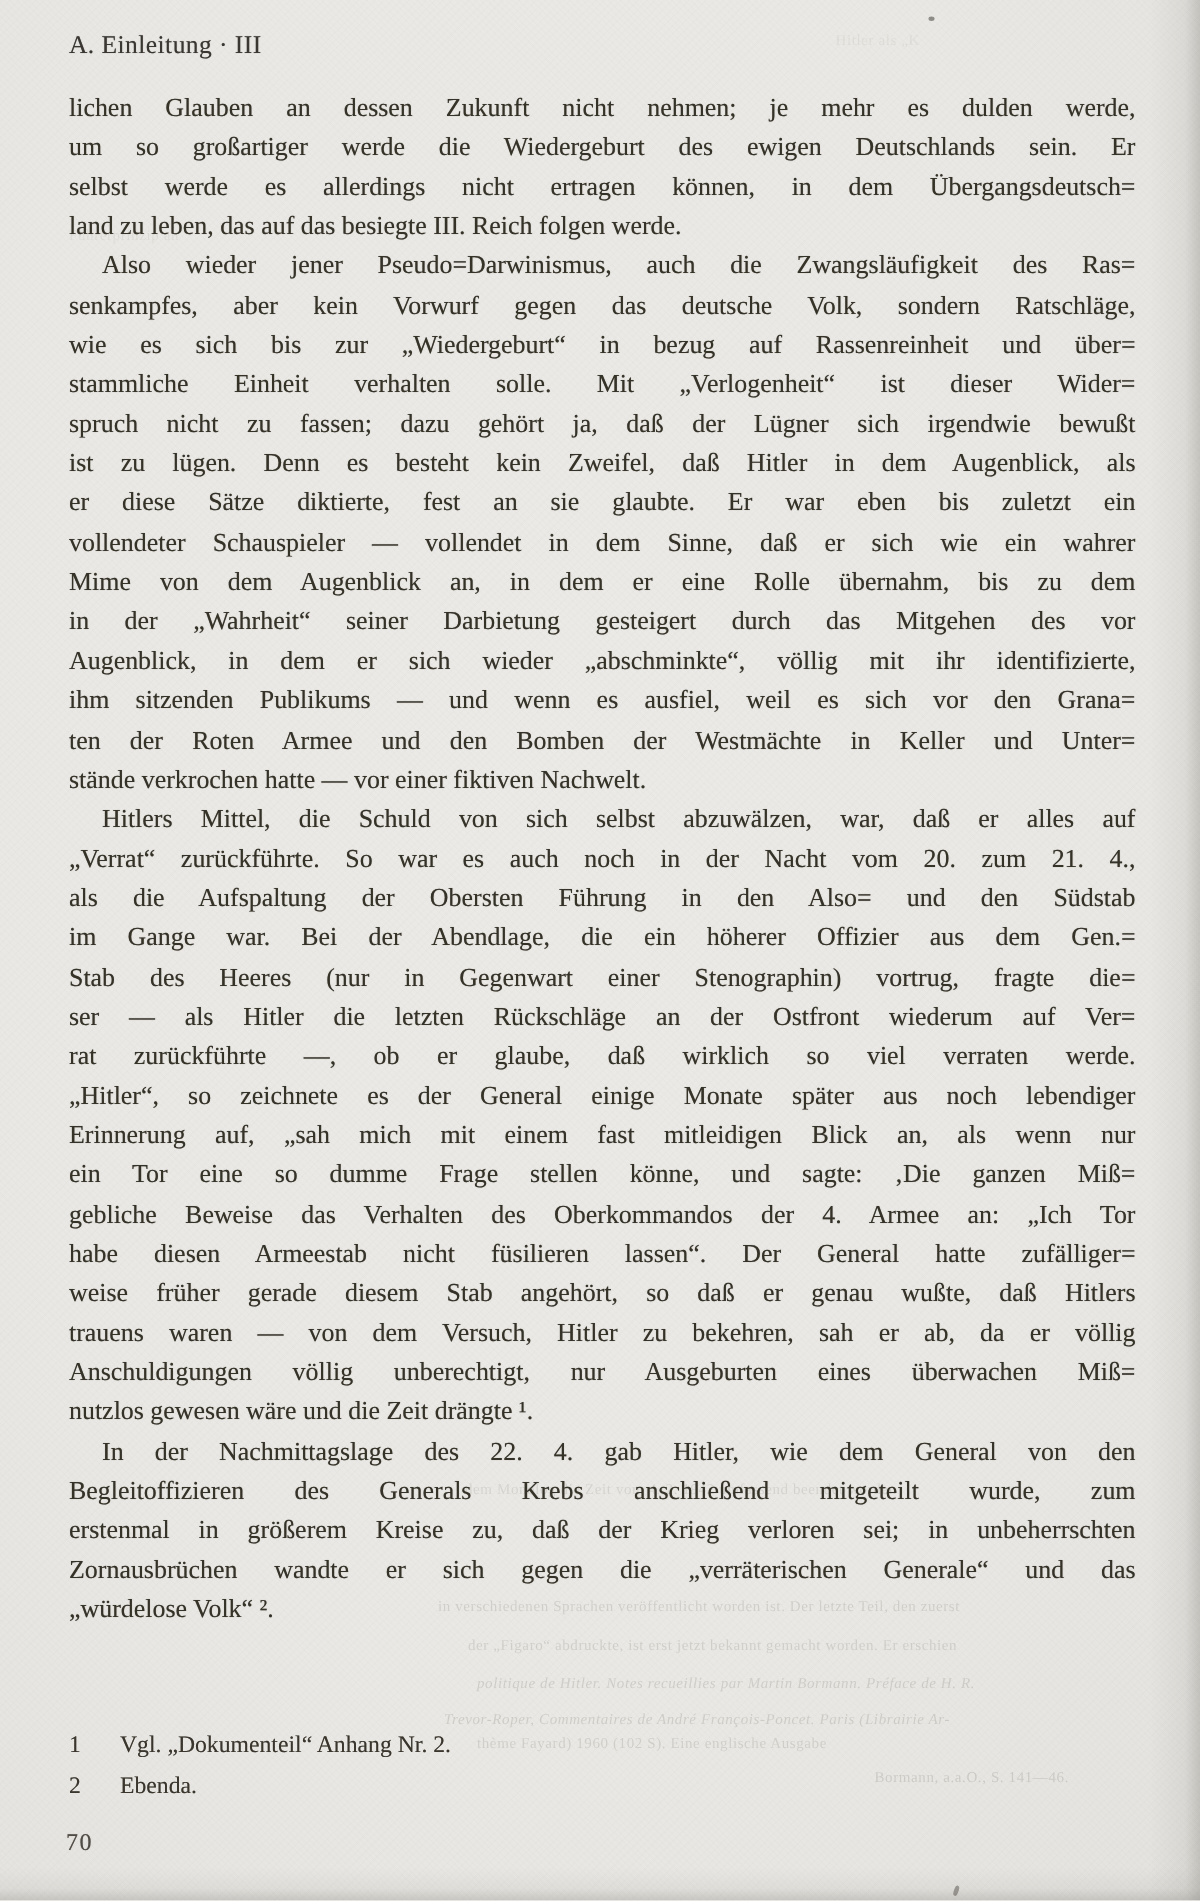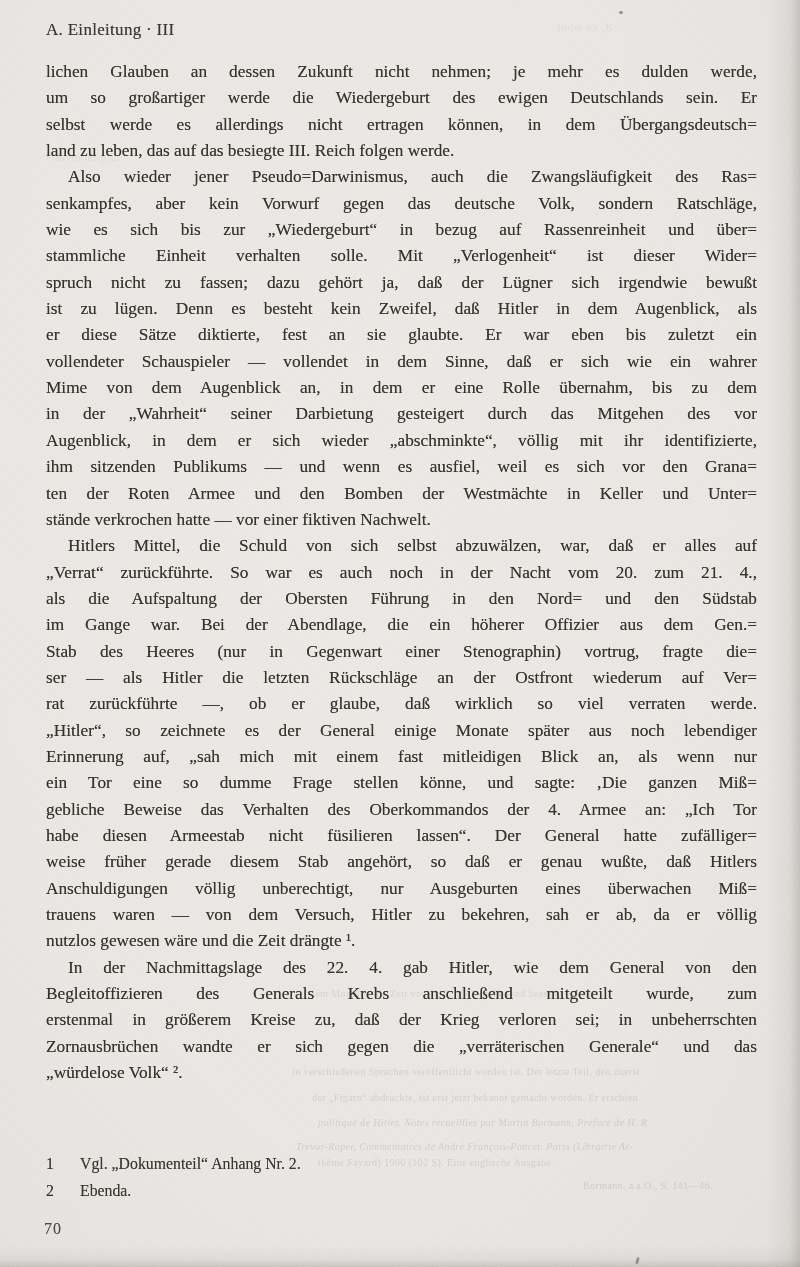--- a/index.html
+++ b/index.html
@@ -119,33 +119,33 @@
         <div class="line">Mime von dem Augenblick an, in dem er eine Rolle übernahm, bis zu dem</div>
         <div class="line">in der „Wahrheit“ seiner Darbietung gesteigert durch das Mitgehen des vor</div>
         <div class="line">Augenblick, in dem er sich wieder „abschminkte“, völlig mit ihr identifizierte,</div>
         <div class="line">ihm sitzenden Publikums — und wenn es ausfiel, weil es sich vor den Grana=</div>
         <div class="line">ten der Roten Armee und den Bomben der Westmächte in Keller und Unter=</div>
         <div class="line last">stände verkrochen hatte — vor einer fiktiven Nachwelt.</div>
       </div>
       <div class="para indent">
         <div class="line">Hitlers Mittel, die Schuld von sich selbst abzuwälzen, war, daß er alles auf</div>
         <div class="line">„Verrat“ zurückführte. So war es auch noch in der Nacht vom 20. zum 21. 4.,</div>
-        <div class="line">als die Aufspaltung der Obersten Führung in den Nord= und den Südstab</div>
+        <div class="line">als die Aufspaltung der Obersten Führung in den Also= und den Südstab</div>
         <div class="line">im Gange war. Bei der Abendlage, die ein höherer Offizier aus dem Gen.=</div>
         <div class="line">Stab des Heeres (nur in Gegenwart einer Stenographin) vortrug, fragte die=</div>
         <div class="line">ser — als Hitler die letzten Rückschläge an der Ostfront wiederum auf Ver=</div>
         <div class="line">rat zurückführte —, ob er glaube, daß wirklich so viel verraten werde.</div>
         <div class="line">„Hitler“, so zeichnete es der General einige Monate später aus noch lebendiger</div>
         <div class="line">Erinnerung auf, „sah mich mit einem fast mitleidigen Blick an, als wenn nur</div>
         <div class="line">ein Tor eine so dumme Frage stellen könne, und sagte: ‚Die ganzen Miß=</div>
         <div class="line">gebliche Beweise das Verhalten des Oberkommandos der 4. Armee an: „Ich Tor</div>
         <div class="line">habe diesen Armeestab nicht füsilieren lassen“. Der General hatte zufälliger=</div>
         <div class="line">weise früher gerade diesem Stab angehört, so daß er genau wußte, daß Hitlers</div>
+        <div class="line">trauens waren — von dem Versuch, Hitler zu bekehren, sah er ab, da er völlig</div>
         <div class="line">Anschuldigungen völlig unberechtigt, nur Ausgeburten eines überwachen Miß=</div>
-        <div class="line">trauens waren — von dem Versuch, Hitler zu bekehren, sah er ab, da er völlig</div>
         <div class="line last">nutzlos gewesen wäre und die Zeit drängte ¹.</div>
       </div>
       <div class="para indent">
         <div class="line">In der Nachmittagslage des 22. 4. gab Hitler, wie dem General von den</div>
         <div class="line">Begleitoffizieren des Generals Krebs anschließend mitgeteilt wurde, zum</div>
         <div class="line">erstenmal in größerem Kreise zu, daß der Krieg verloren sei; in unbeherrschten</div>
         <div class="line">Zornausbrüchen wandte er sich gegen die „verräterischen Generale“ und das</div>
         <div class="line last">„würdelose Volk“ ².</div>
       </div>
     </main>

